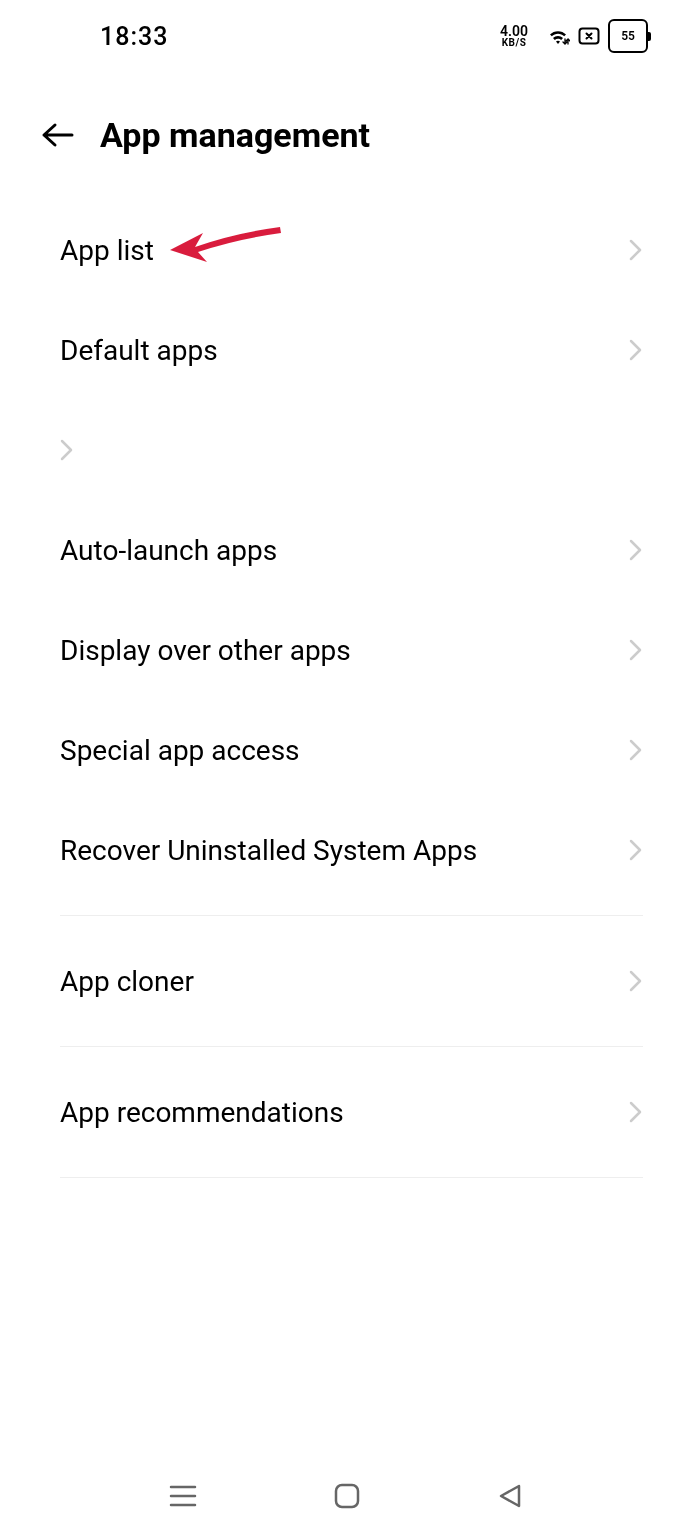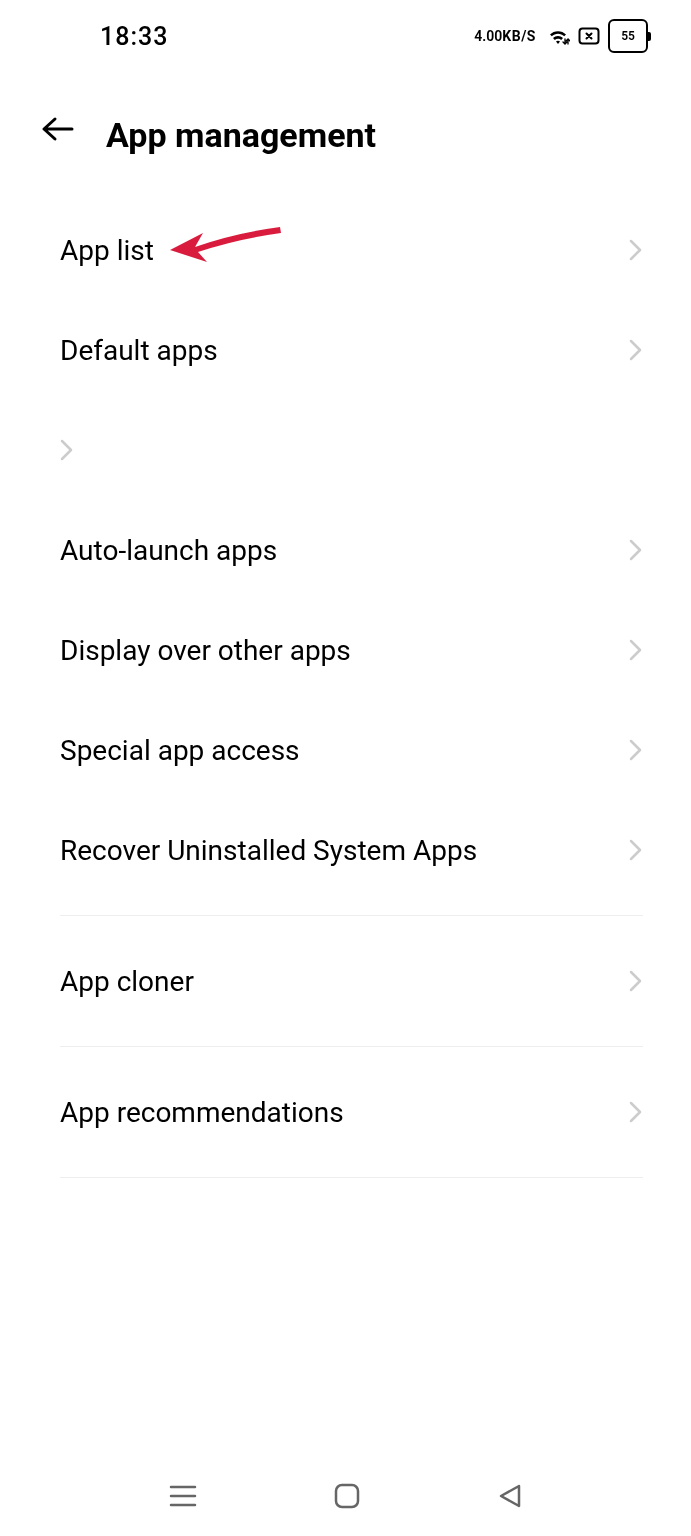--- a/index.html
+++ b/index.html
@@ -30,30 +30,31 @@
       letter-spacing: 1px;
       padding-left: 60px;
     }
     .status-icons {
       display: flex;
       align-items: center;
       gap: 8px;
     }
     .data-speed {
       display: flex;
+      flex-direction: column;
       align-items: center;
       line-height: 1;
-      margin-right: 2px;
+      margin-right: 10px;
     }
     .data-speed-val {
       font-size: 14px;
       font-weight: 600;
     }
     .data-speed-unit {
-      font-size: 14px;
+      font-size: 10px;
       font-weight: 700;
       letter-spacing: 0.5px;
     }
     .wifi-icon, .box-icon {
       display: inline-flex;
     }
     .battery {
       display: inline-flex;
       align-items: center;
     }
@@ -70,23 +71,23 @@
       position: relative;
     }
     .battery-tip {
       width: 3px;
       height: 9px;
       background: #000;
       border-radius: 0 2px 2px 0;
     }
     .header {
       display: flex;
-      align-items: flex-start;
+      align-items: center;
       padding: 55px 40px 25px 40px;
-      gap: 30px;
+      gap: 24px;
     }
     .back-btn {
       display: inline-flex;
       align-items: center;
       justify-content: center;
       cursor: pointer;
     }
     .page-title {
       font-size: 34px;
       font-weight: 700;

